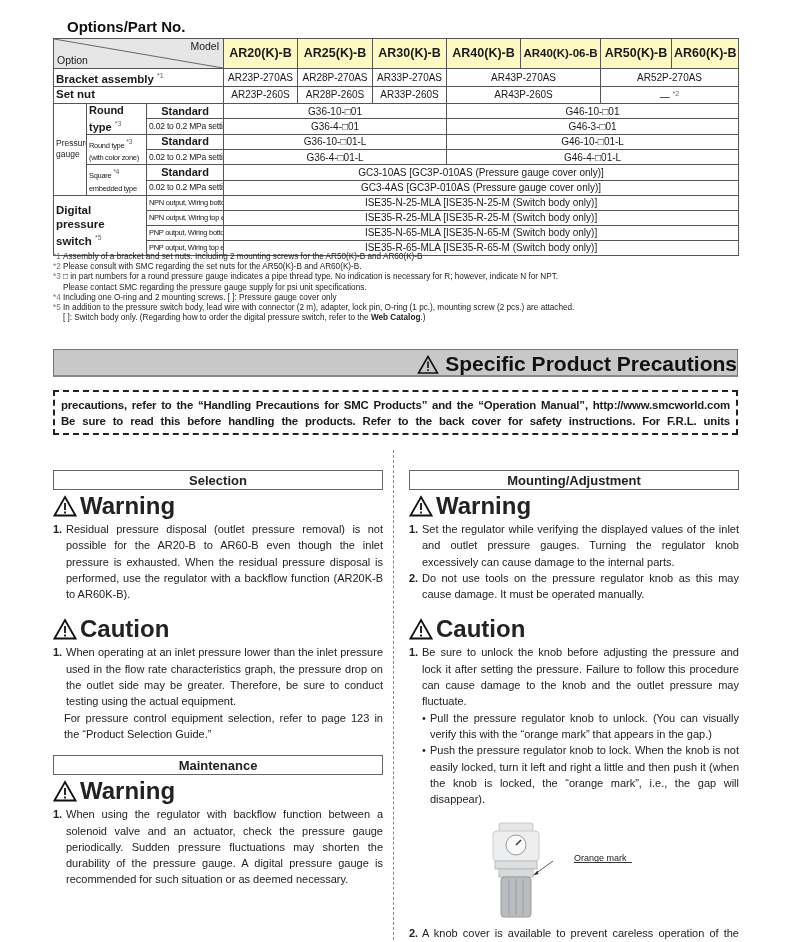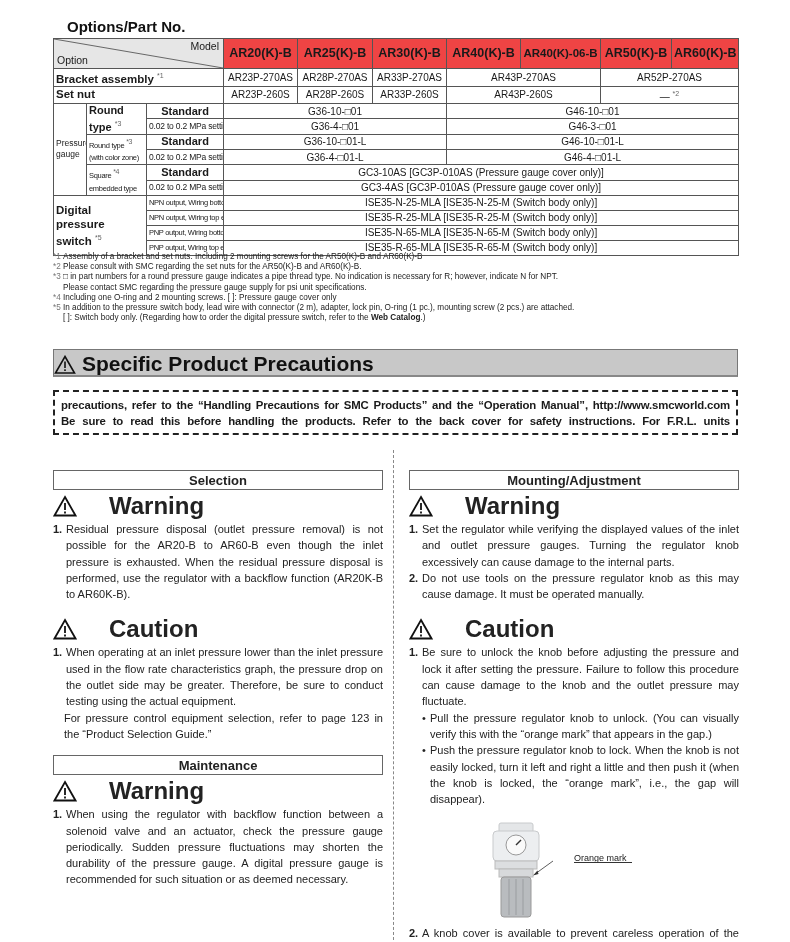--- a/index.html
+++ b/index.html
@@ -4,21 +4,21 @@
 <style>
   * { box-sizing: border-box; margin: 0; padding: 0; }
   html, body { width: 790px; height: 942px; background: #ffffff; overflow: hidden; }
   body { font-family: "Liberation Sans", sans-serif; color: #1a1a1a; position: relative; }
 
   .page-title { position: absolute; left: 53px; top: 18px; font-size: 15px; font-weight: bold; color: #111; margin-left: 14px; }
 
   
   table.opts { position: absolute; left: 53px; top: 38px; width: 685px; border-collapse: collapse; font-size: 10px; table-layout: fixed; }
   table.opts td, table.opts th { border: 1px solid #555; padding: 0 2px; text-align: center; height: 15px; line-height: 13px; white-space: nowrap; overflow: hidden; }
-  table.opts th { background: #ef4444; font-size: 12.5px; font-weight: bold; height: 30px; }
+  table.opts th { background: #fef9c3; font-size: 12.5px; font-weight: bold; height: 30px; }
   .corner { position: relative; background: #e6e6e6 !important; text-align: left !important; }
   .corner .model { position: absolute; right: 4px; top: 1px; font-size: 10.5px; font-weight: normal; }
   .corner .option { position: absolute; left: 3px; bottom: 1px; font-size: 10.5px; font-weight: normal; }
   .corner svg { position: absolute; left: 0; top: 0; width: 100%; height: 100%; }
   .rowhead { text-align: left !important; font-weight: bold; font-size: 11.5px; }
   .sup { font-size: 7px; color: #666; vertical-align: super; font-weight: normal; }
   .small { font-size: 8px; text-align: left !important; }
   .tiny { font-size: 7.5px; text-align: left !important; letter-spacing: -0.3px; }
   .std { font-weight: bold; font-size: 11px; }
   .mpa { font-size: 8.5px; letter-spacing: -0.2px; }
@@ -26,31 +26,31 @@
   .dps { font-weight: bold; font-size: 11.5px; text-align: left !important; line-height: 14px !important; white-space: normal !important; }
   .sw { font-size: 7.5px; text-align: left !important; letter-spacing: -0.3px; }
 
   
   .notes { position: absolute; left: 53px; top: 252px; font-size: 8.2px; line-height: 10.2px; color: #222; }
   .notes div { white-space: nowrap; }
   .notes .mk { color: #777; display: inline-block; width: 10px; }
   .notes .indent { padding-left: 10px; }
 
   
-  .banner { position: absolute; left: 53px; top: 349px; width: 685px; height: 28px; background: #c8c8c8; border: 1px solid #777; border-bottom: 2px solid #888; text-align: left; font-size: 21px; font-weight: bold; line-height: 27px; color: #111; }
+  .banner { position: absolute; left: 53px; top: 349px; width: 685px; height: 28px; background: #c8c8c8; border: 1px solid #777; border-bottom: 2px solid #888; text-align: right; font-size: 21px; font-weight: bold; line-height: 27px; color: #111; }
   .banner .tri { display: inline-block; vertical-align: -3px; margin-right: 6px; }
   .dashed { position: absolute; left: 53px; top: 390px; width: 685px; height: 45px; border: 2px dashed #222; padding: 5px 6px 0 6px; font-size: 11.4px; line-height: 16px; font-weight: bold; text-align: justify; text-align-last: justify; letter-spacing: -0.15px; }
 
   .col { position: absolute; width: 330px; font-size: 11px; line-height: 16.3px; color: #222; margin-top: 20px; }
   .col.left { left: 53px; top: 450px; }
   .col.right { left: 409px; top: 450px; }
   .divider { position: absolute; left: 393px; top: 450px; height: 490px; border-left: 1px dashed #888; }
 
   .sec-head { border: 1px solid #666; height: 20px; text-align: center; font-weight: bold; font-size: 13px; line-height: 19px; margin-bottom: 1px; }
-  .level { font-size: 24px; font-weight: bold; height: 30px; line-height: 30px; display: flex; align-items: center; gap: 29px; }
+  .level { font-size: 24px; font-weight: bold; height: 30px; line-height: 30px; display: flex; align-items: center; }
   .level .tri { margin-right: 3px; }
   .item { display: flex; text-align: justify; }
   .item .num { font-weight: bold; width: 13px; flex-shrink: 0; }
   .item .txt { flex: 1; }
   .note { padding-left: 11px; text-align: justify; }
   .bullet { display: flex; padding-left: 13px; text-align: justify; }
   .bullet .dot { width: 8px; flex-shrink: 0; }
 
   .figure { position: relative; height: 112px; margin-top: 6px; }
   .reg { position: absolute; left: 78px; top: 8px; }

